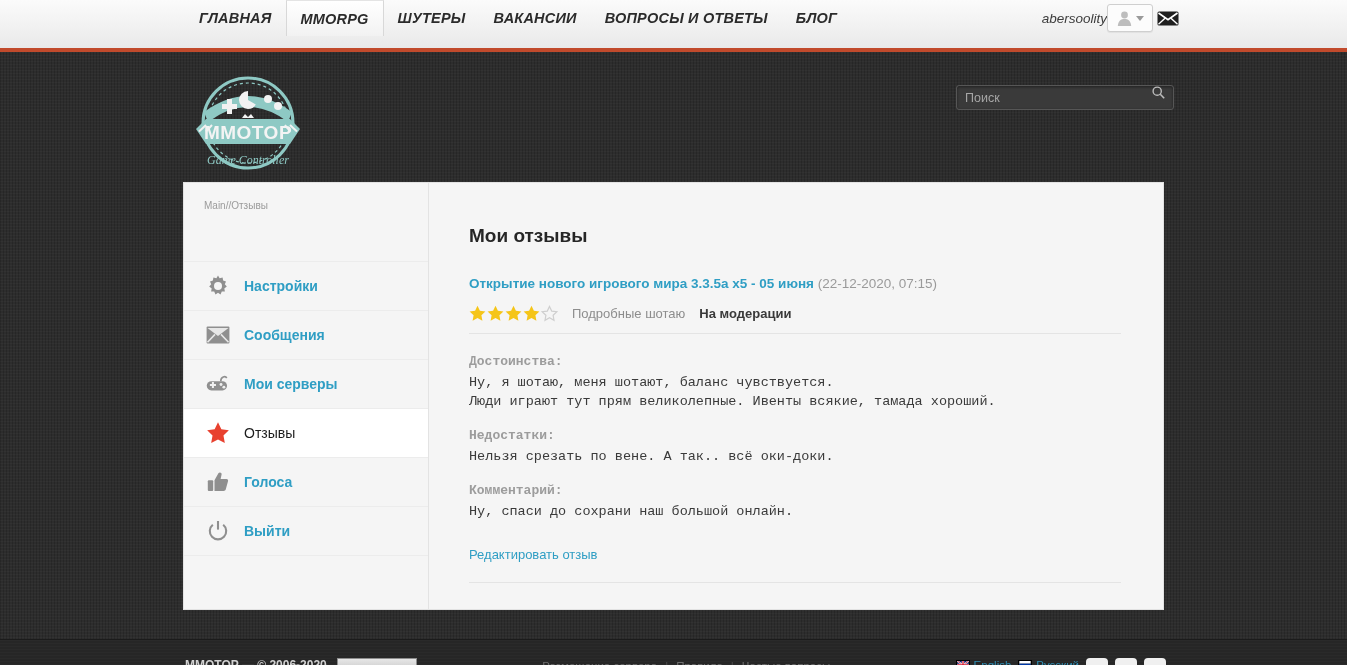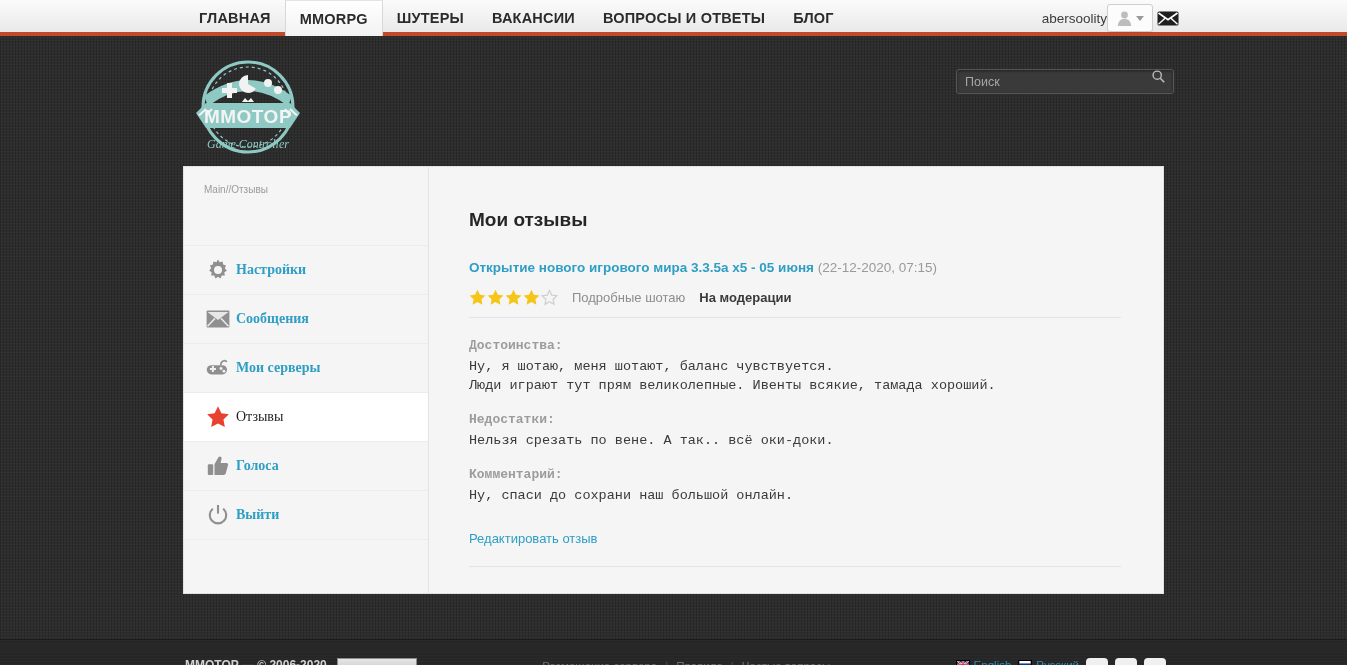--- a/index.html
+++ b/index.html
@@ -25,26 +25,27 @@
     background-image:
       repeating-linear-gradient(0deg, rgba(255,255,255,.022) 0px, rgba(255,255,255,.022) 1px, transparent 1px, transparent 3px),
       repeating-linear-gradient(90deg, rgba(0,0,0,.16) 0px, rgba(0,0,0,.16) 1px, transparent 1px, transparent 3px);
     z-index: 0;
   }
 
   .wrap { position: relative; z-index: 2; }
 
   
   .topbar {
-    height: 36px;
+    height: 52px;
     background: linear-gradient(to bottom, #fbfbfb 0%, #f3f3f3 45%, #e9e9e9 100%);
     border-bottom: 4px solid #c14a2c;
     display: flex;
     align-items: stretch;
     position: relative;
+    font-style: italic;
   }
 
   .topnav {
     display: flex;
     align-items: stretch;
     margin-left: 185px;
     height: 36px;
   }
 
   .topnav a {
@@ -197,26 +198,25 @@
     font-size: 10px;
     color: #9b9b9b;
     border-bottom: 1px solid #ececec;
   }
   .breadcrumb .bc-main { color: #9b9b9b; }
 
   .side-item {
     height: 49px;
     display: flex;
     align-items: center;
-    gap: 6px;
+    gap: 14px;
     padding-left: 22px;
     border-bottom: 1px solid #ececec;
     cursor: pointer;
     background: #f5f5f5;
-    font-family: Liberation Serif, serif;
   }
   .side-item:first-of-type { border-top: 1px solid #ececec; }
   .side-item .label {
     font-size: 14px;
     font-weight: bold;
     color: #2f9ec4;
   }
   .side-item.active { background: #ffffff; }
   .side-item.active .label { color: #1c1c1c; font-weight: normal; }
   .side-icon {

